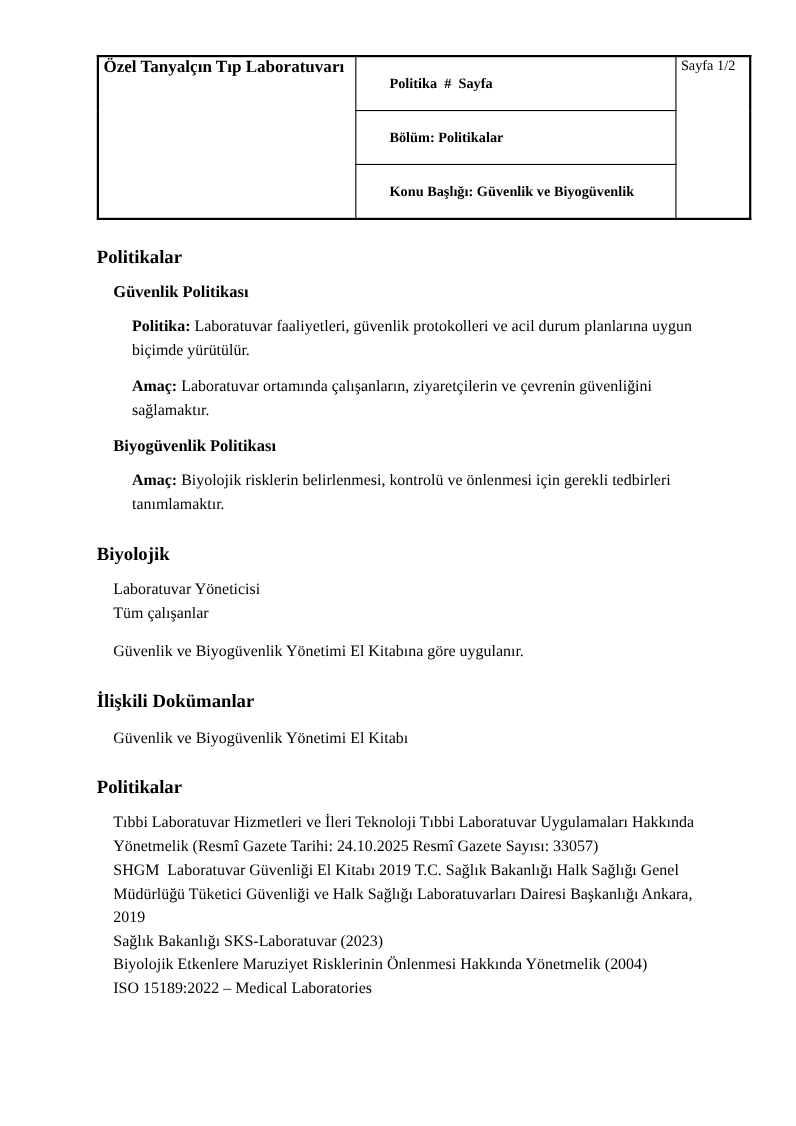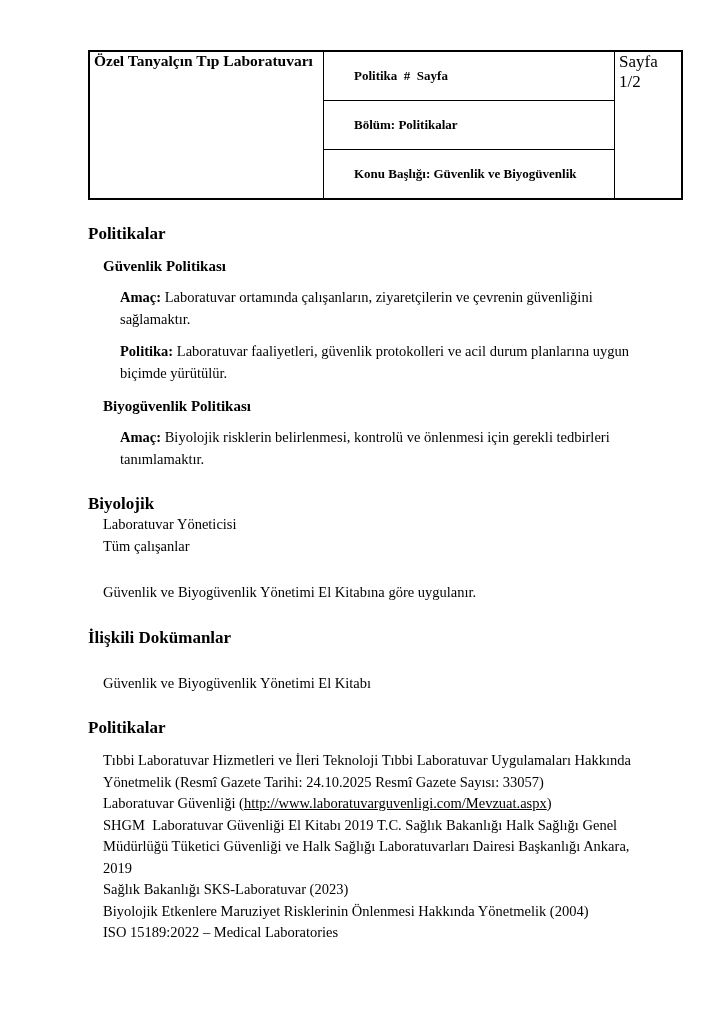--- a/index.html
+++ b/index.html
@@ -36,21 +36,21 @@
   }
   td.hdr-mid {
     width: 282px;
     font-weight: bold;
     font-size: 13px;
     height: 19px;
     white-space: pre-wrap;
   }
   td.hdr-page {
     width: 58px;
-    font-size: 17px;
+    font-size: 13px;
     padding-top: 1px;
   }
 
   
   .h1 {
     font-weight: bold;
     font-size: 17px;
     line-height: 20px;
     margin-top: 24px;
   }
@@ -65,21 +65,21 @@
     font-size: 14.5px;
     line-height: 21.5px;
     margin-top: 11px;
     margin-left: 32px;
     width: 512px;
   }
   .para b { font-weight: bold; }
   .plain {
     font-size: 14.5px;
     line-height: 21.5px;
-    margin-top: 25px;
+    margin-top: 13px;
     margin-left: 15px;
     width: 540px;
   }
   .refs {
     margin-top: 12px;
     margin-left: 15px;
     width: 540px;
   }
   .ref {
     font-size: 14.5px;
@@ -119,41 +119,40 @@
       <td class="hdr-mid">
         <span>Konu Başlığı: Güvenlik ve Biyogüvenlik</span>
       </td>
     </tr>
   </tbody>
     </table>
 
   <div class="h1">Politikalar</div>
 
   <div class="h2">Güvenlik Politikası</div>
+  <div class="para"><b>Politika:</b><span> Laboratuvar faaliyetleri, güvenlik protokolleri ve acil durum planlarına uygun biçimde yürütülür.</span></div>
   <div class="para"><b>Amaç:</b><span> Laboratuvar ortamında çalışanların, ziyaretçilerin ve çevrenin güvenliğini sağlamaktır.</span></div>
-  <div class="para"><b>Politika:</b><span> Laboratuvar faaliyetleri, güvenlik protokolleri ve acil durum planlarına uygun biçimde yürütülür.</span></div>
 
   <div class="h2">Biyogüvenlik Politikası</div>
   <div class="para"><b>Amaç:</b><span> Biyolojik risklerin belirlenmesi, kontrolü ve önlenmesi için gerekli tedbirleri tanımlamaktır.</span></div>
 
   <div class="h1">Biyolojik</div>
-  <div class="plain" style="margin-top:0">
+  <div class="plain" style="margin-top:12px">
     <div class="ref">Laboratuvar Yöneticisi</div>
     <div class="ref">Tüm çalışanlar</div>
   </div>
 
   <div class="plain">Güvenlik ve Biyogüvenlik Yönetimi El Kitabına göre uygulanır.</div>
 
   <div class="h1">İlişkili Dokümanlar</div>
   <div class="plain">Güvenlik ve Biyogüvenlik Yönetimi El Kitabı</div>
 
   <div class="h1">Politikalar</div>
   <div class="refs">
     <div class="ref">Tıbbi Laboratuvar Hizmetleri ve İleri Teknoloji Tıbbi Laboratuvar Uygulamaları Hakkında Yönetmelik (Resmî Gazete Tarihi: 24.10.2025 Resmî Gazete Sayısı: 33057)</div>
-    <div class="ref"><span>Laboratuvar Güvenliği (</span><span class="link">http://www.laboratuvarguvenligi.com/Mevzuat.aspx</span><span>)</span></div>
     <div class="ref">SHGM  Laboratuvar Güvenliği El Kitabı 2019 T.C. Sağlık Bakanlığı Halk Sağlığı Genel Müdürlüğü Tüketici Güvenliği ve Halk Sağlığı Laboratuvarları Dairesi Başkanlığı Ankara, 2019</div>
     <div class="ref">Sağlık Bakanlığı SKS-Laboratuvar (2023)</div>
     <div class="ref">Biyolojik Etkenlere Maruziyet Risklerinin Önlenmesi Hakkında Yönetmelik (2004)</div>
     <div class="ref">ISO 15189:2022 – Medical Laboratories</div>
 
   </div>
 
 </div>
 
 </body></html>

